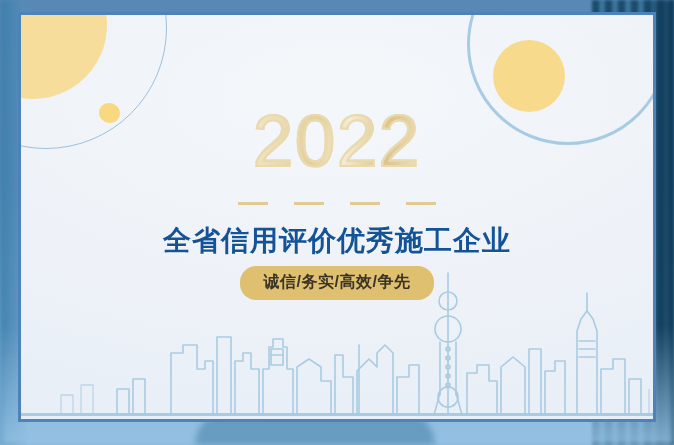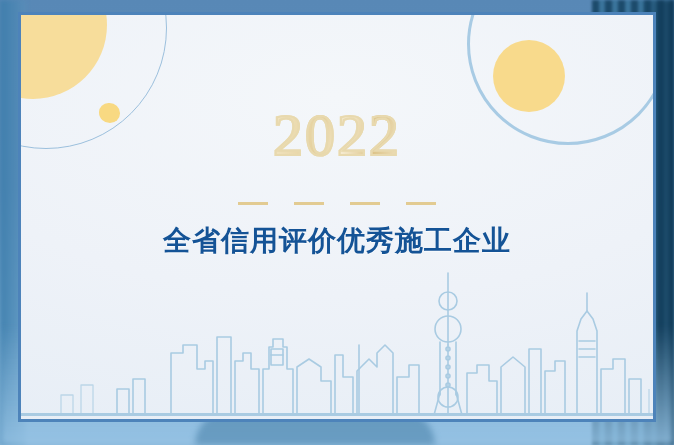--- a/index.html
+++ b/index.html
@@ -148,22 +148,22 @@
   
   .year-wrap {
     position: absolute;
     left: 0;
     right: 0;
     top: 90px;
     text-align: center;
   }
   .year {
     display: inline-block;
-    font-family: Liberation Serif, serif;
-    font-size: 60px;
+    font-family: Liberation Sans, sans-serif;
+    font-size: 72px;
     line-height: 1;
     font-weight: 300;
     letter-spacing: 2px;
     color: transparent;
     -webkit-text-stroke: 2.2px #e8d9ae;
     background: linear-gradient(100deg, #f3e7c6 0%, #e4cf9b 38%, #f6ecd2 55%, #dcc389 78%, #f1e4c2 100%);
     -webkit-background-clip: text;
     background-clip: text;
   }
   .year-ticks {
@@ -245,20 +245,23 @@
 
       <div class="year-wrap">
         <span class="year">2022</span>
       </div>
       <div class="year-ticks">
         <i></i><i></i><i></i><i></i>
       </div>
 
       <div class="title">全省信用评价优秀施工企业</div>
 
+      <div class="pill-wrap">
+        <span class="pill">诚信/务实/高效/争先</span>
+      </div>
 
       <svg class="skyline" viewBox="0 0 632 170" preserveAspectRatio="none">
         <g fill="none" stroke="#a9cbe2" stroke-width="1.6" stroke-linejoin="round" stroke-linecap="round">
 
           <path d="M150 166 L150 104 L162 104 L162 96 L176 96 L176 120 L184 120 L184 112 L192 112 L192 166"></path>
           <path d="M196 166 L196 88 L210 88 L210 166"></path>
           <path d="M214 166 L214 112 L222 112 L222 104 L230 104 L230 120 L238 120 L238 166"></path>
 
           <path d="M242 166 L242 120 L248 120 L248 98 L252 98 L252 90 L262 90 L262 98 L266 98 L266 120 L272 120 L272 166"></path>
           <rect x="250" y="100" width="12" height="16"></rect>

